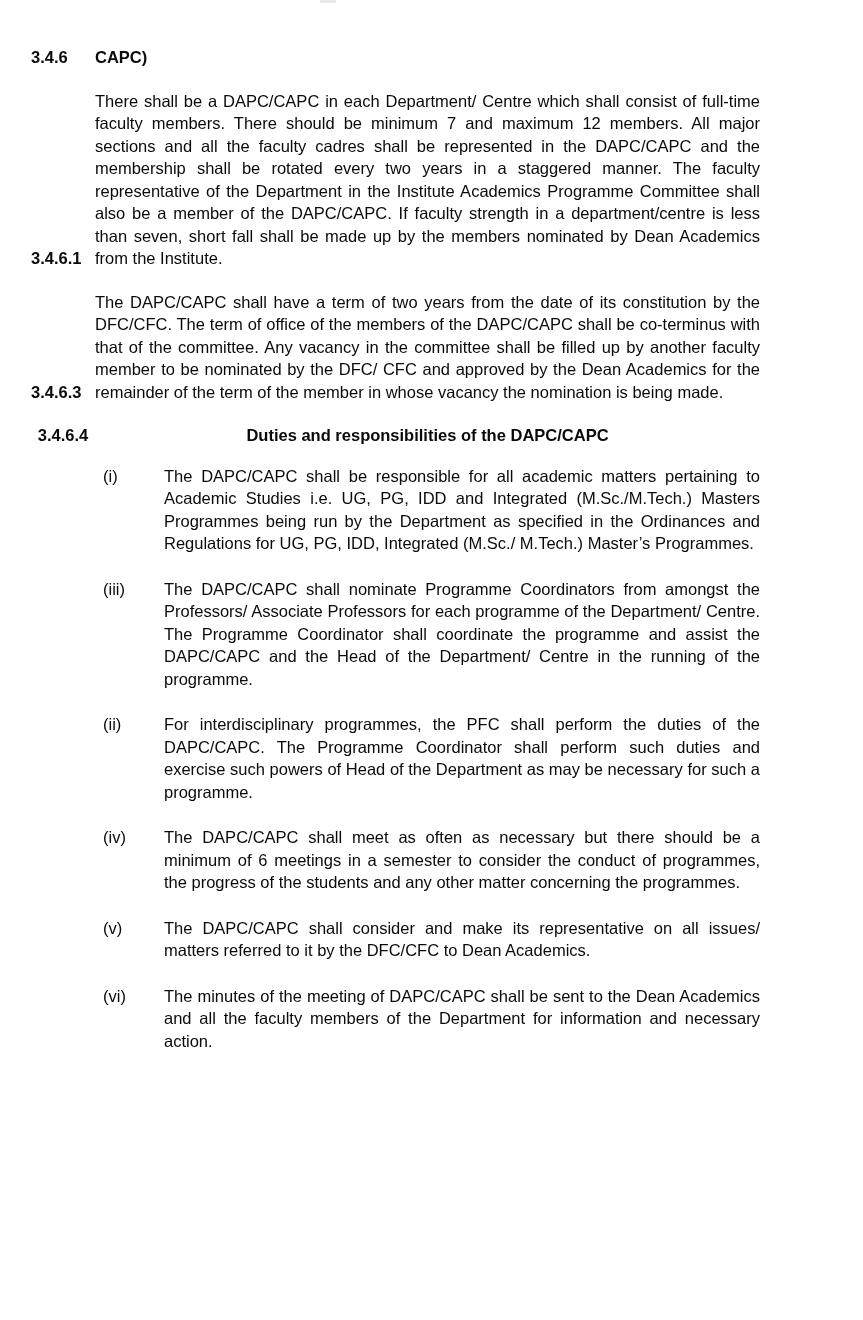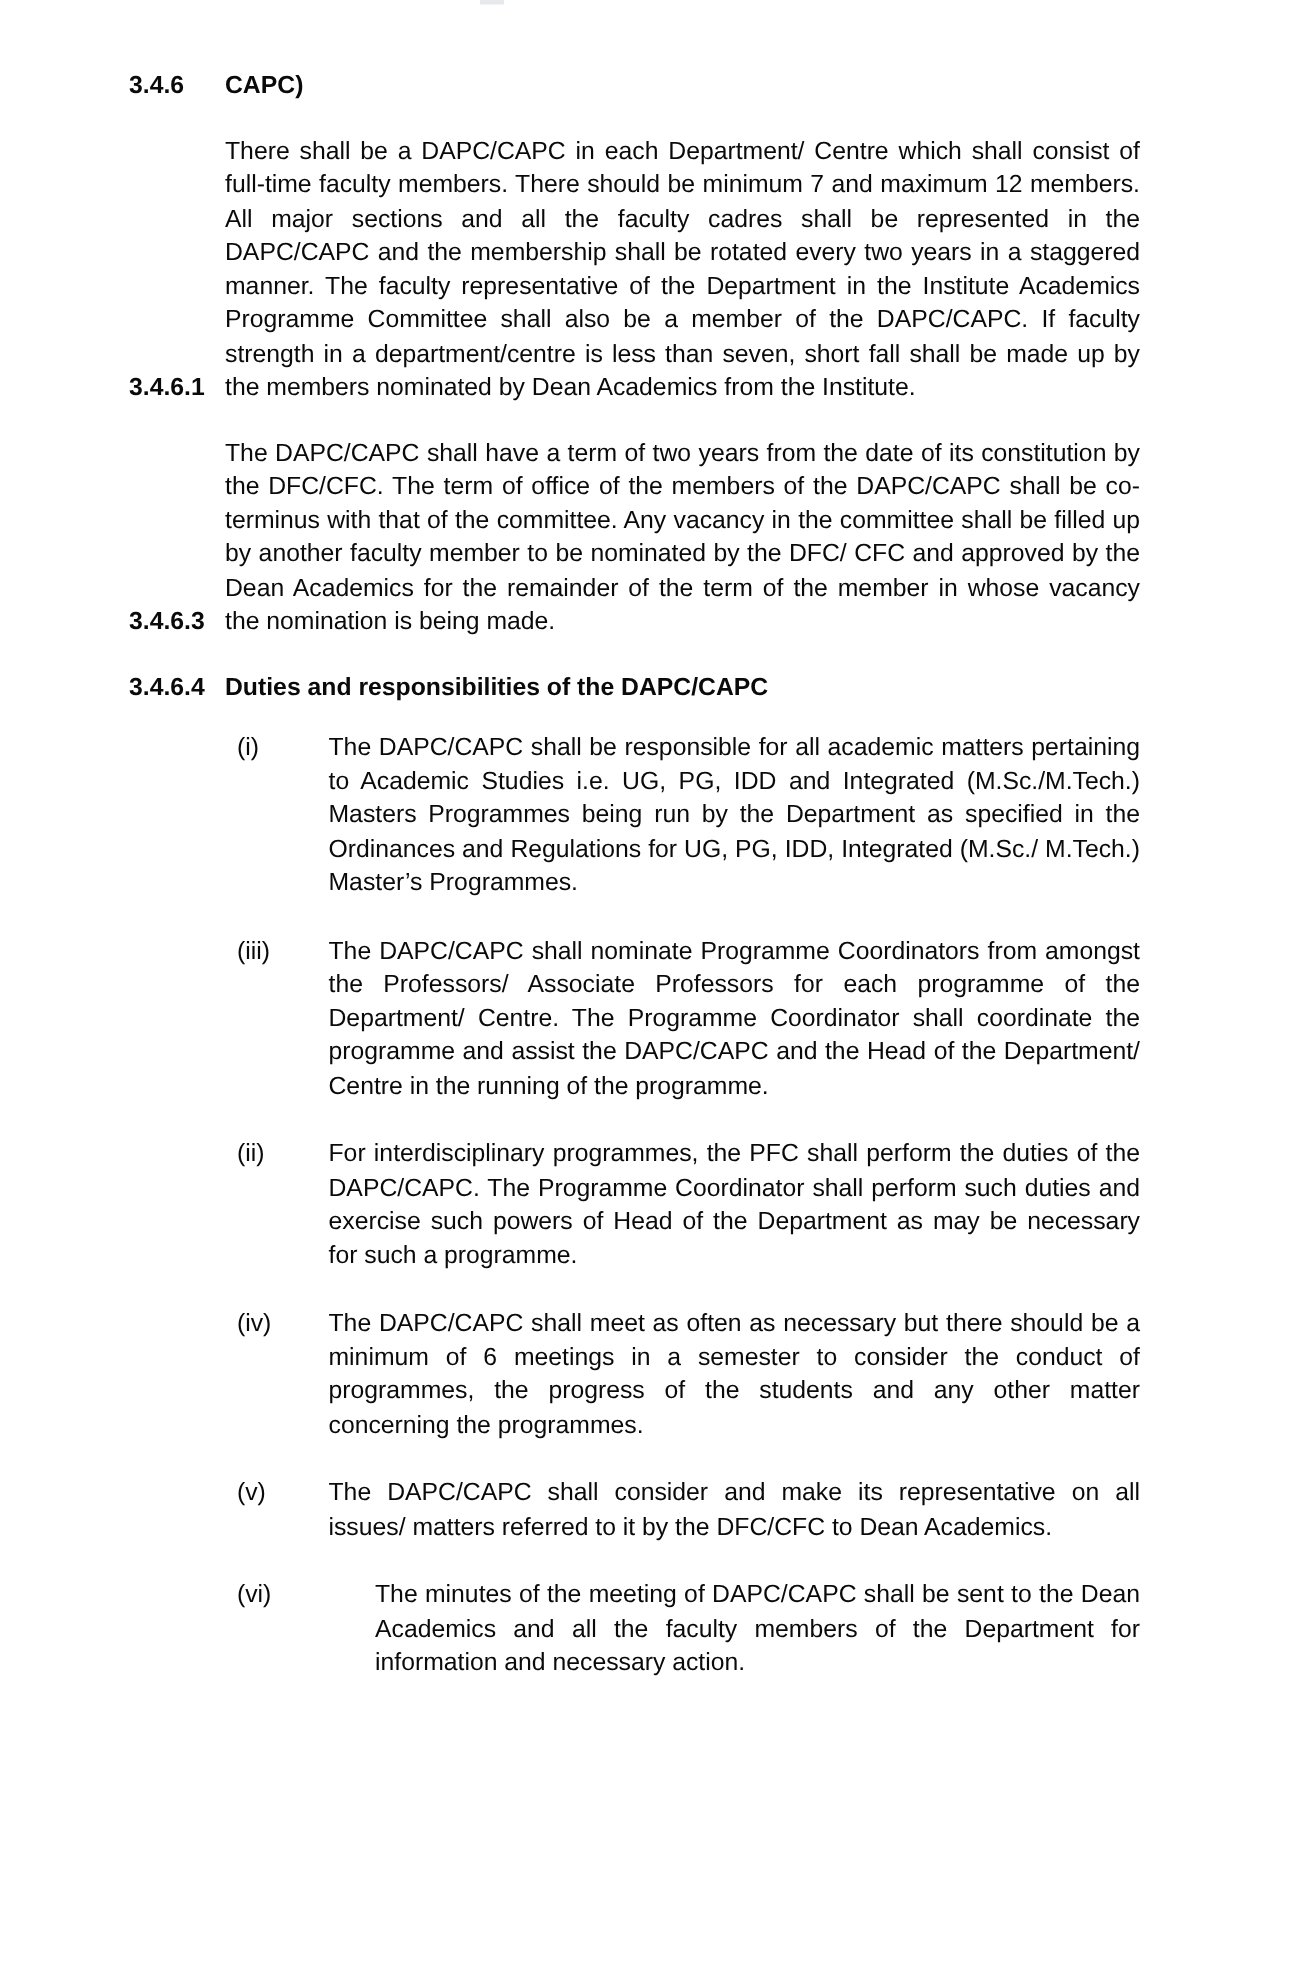--- a/index.html
+++ b/index.html
@@ -11,21 +11,21 @@
     position: relative;
     width: 863px;
     height: 1320px;
     background: #ffffff;
     overflow: hidden;
     font-family: "Liberation Sans", "DejaVu Sans", sans-serif;
     color: #0a0a0a;
     font-size: 16.5px;
     line-height: 22.5px;
     box-sizing: border-box;
-    padding: 46px 103px 60px 86px;
+    padding: 46px 103px 60px 31px;
   }
   .scan-artifact {
     position: absolute;
     top: 0;
     left: 320px;
     width: 16px;
     height: 3px;
     background: #e7eaec;
   }
   .sec {
@@ -39,30 +39,30 @@
   .sec .body {
     flex: 1 1 auto;
     min-width: 0;
   }
   .bold { font-weight: bold; }
   .just {
     text-align: justify;
   }
   .mb-heading { margin-bottom: 21px; }
   .mb-para   { margin-bottom: 21px; align-items: flex-end; }
-  .mb-h4     { margin-bottom: 18px; }
+  .mb-h4     { margin-bottom: 18px; text-align: center; }
   .items {
     margin-left: 72px;
   }
   .item {
     display: flex;
     align-items: flex-start;
     margin-bottom: 23px;
   }
-  .item:last-child { margin-bottom: 17px; gap: 31px; }
+  .item:last-child { margin-bottom: 17px; }
   .item .marker {
     flex: 0 0 61px;
   }
   .item .itext {
     flex: 1 1 auto;
     min-width: 0;
   }
 </style>
 </head>
 <body>

